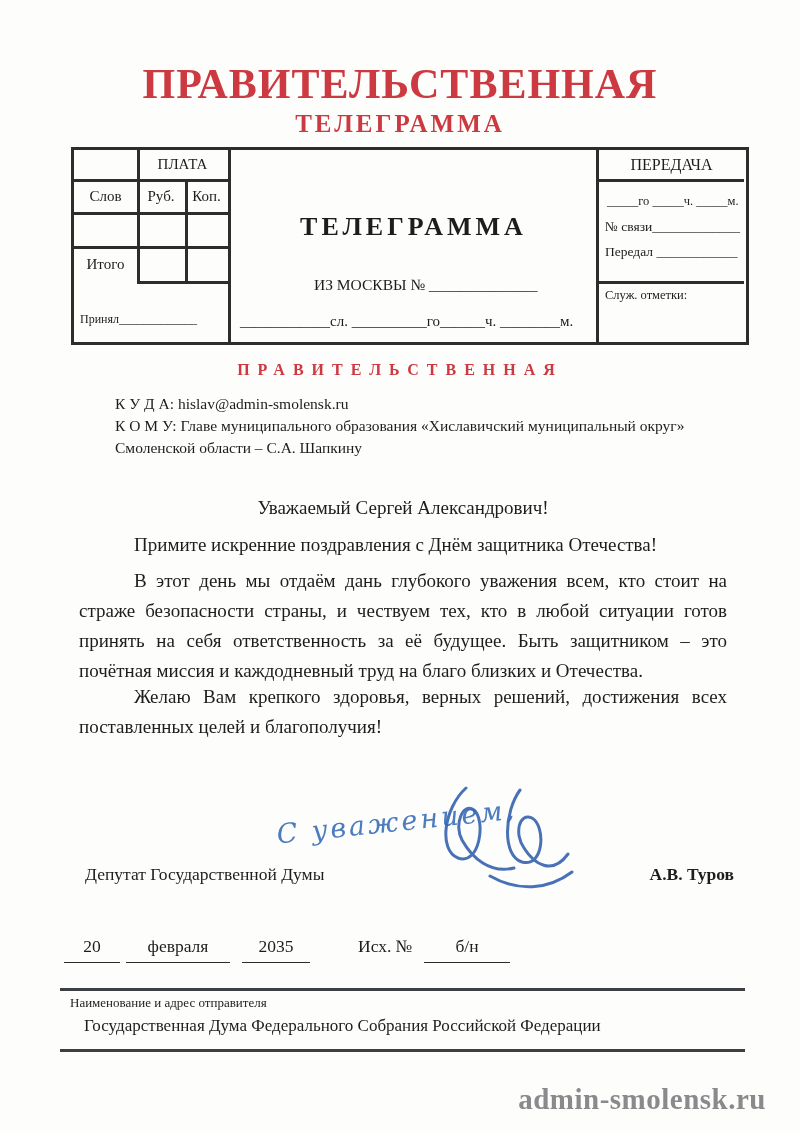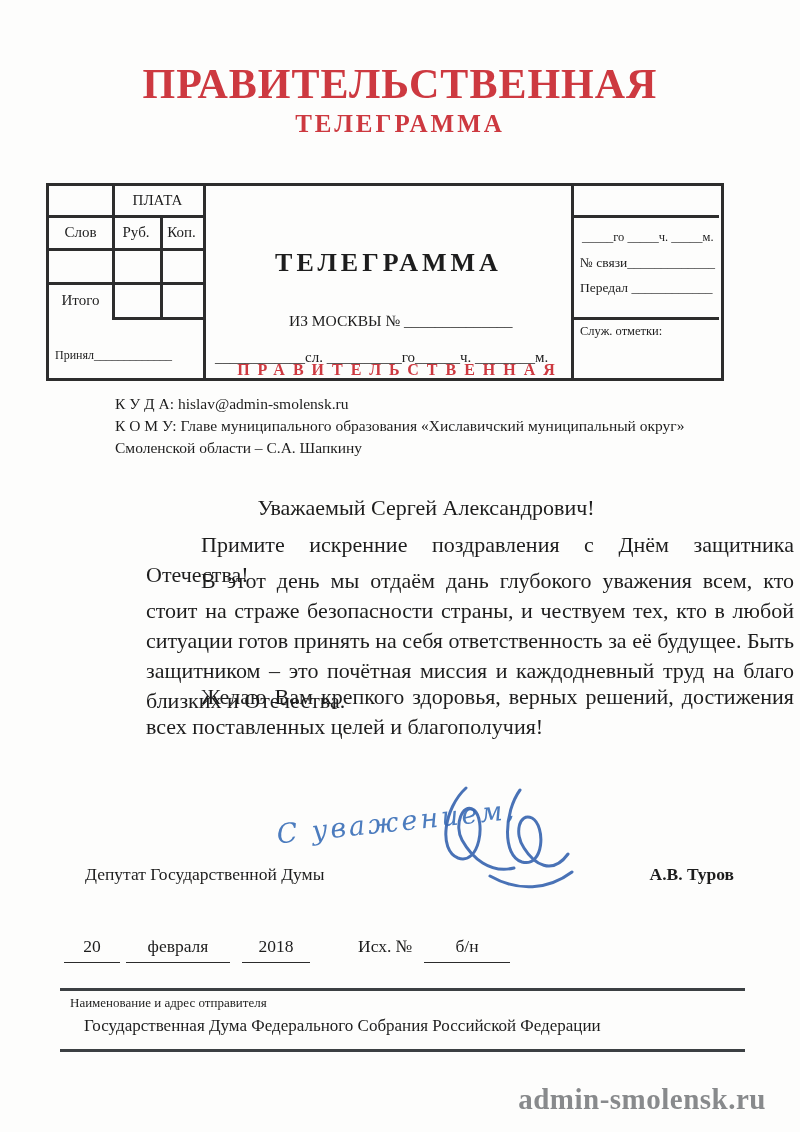--- a/index.html
+++ b/index.html
@@ -18,43 +18,42 @@
   .hdr-title{
     top:60px;left:0;width:100%;text-align:center;
     font-size:42px;font-weight:bold;letter-spacing:1px;
   }
   .hdr-sub{
     top:110px;left:0;width:100%;text-align:center;
     font-size:25px;font-weight:bold;letter-spacing:3px;
   }
   
   #form{
-    left:46px;top:147px;width:672px;height:192px;
+    left:71px;top:147px;width:672px;height:192px;
     border:3px solid #2d2d2d;
-    margin-top:36px;
   }
   .ln{position:absolute;background:#2d2d2d;}
   .cell{position:absolute;display:flex;align-items:center;justify-content:center;
         font-size:15px;}
   .blank{font-size:14px;white-space:nowrap;}
   #form .big-title{
     position:absolute;left:157px;top:62px;width:365px;text-align:center;
     font-size:26px;font-weight:bold;letter-spacing:4px;
   }
   
   .classif{
     top:361px;left:0;width:100%;text-align:center;
     font-weight:bold;font-size:16px;letter-spacing:8px;
   }
   
   .addr{left:115px;top:393px;width:628px;font-size:15.5px;line-height:22px;}
   
-  .body-txt{left:102px;width:648px;font-size:22px;line-height:30px;}
+  .body-txt{left:79px;width:648px;font-size:19px;line-height:30px;}
   .center-line{text-align:center;}
-  .para{text-align:justify;text-indent:55px;margin-left:44px;}
+  .para{text-align:justify;text-indent:55px;}
   
   .handwriting{
     left:276px;top:806px;
     font-style:italic;font-size:27px;letter-spacing:3px;
     transform:rotate(-6deg);
     font-family:"DejaVu Serif",serif;
     white-space:nowrap;
   }
   .sig-row-left{left:85px;top:864px;font-size:17.5px;}
   .sig-row-right{right:66px;top:864px;font-size:17.5px;font-weight:bold;}
@@ -97,20 +96,21 @@
     <div class="cell" style="left:0;top:31px;width:63px;height:31px;text-align:right;">Слов</div>
     <div class="cell" style="left:63px;top:31px;width:48px;height:31px;">Руб.</div>
     <div class="cell" style="left:111px;top:31px;width:43px;height:31px;">Коп.</div>
     <div class="cell" style="left:0;top:98px;width:63px;height:33px;">Итого</div>
     <div class="abs blank" style="left:6px;top:162px;font-size:12px;">Принял_____________</div>
 
     <div class="big-title">ТЕЛЕГРАММА</div>
     <div class="abs blank" style="left:166px;top:163px;font-size:15px;">____________сл. __________го______ч. ________м.</div>
     <div class="abs blank" style="left:240px;top:126px;font-size:15.5px;">ИЗ МОСКВЫ № ______________</div>
 
+    <div class="cell" style="left:525px;top:0;width:145px;height:29px;font-size:16px;">ПЕРЕДАЧА</div>
     <div class="ln" style="left:525px;top:29px;width:145px;height:2.5px;"></div>
     <div class="abs blank" style="left:533px;top:44px;font-size:12.5px;">_____го _____ч. _____м.</div>
     <div class="abs blank" style="left:531px;top:69px;font-size:13.5px;">№ связи_____________</div>
     <div class="abs blank" style="left:531px;top:94px;font-size:13.5px;">Передал ____________</div>
     <div class="ln" style="left:525px;top:131px;width:145px;height:2.5px;"></div>
     <div class="abs blank" style="left:531px;top:138px;font-size:12.5px;">Служ. отметки:</div>
   </div>
 
   <div class="abs classif" style="color:#cd3940">ПРАВИТЕЛЬСТВЕННАЯ</div>
 
@@ -130,21 +130,21 @@
       <path d="M34,10 C12,30 6,72 26,80 C48,88 54,42 42,32 C30,24 22,48 30,62 C40,80 58,96 82,90"></path>
       <path d="M88,12 C72,34 70,78 90,84 C112,90 114,48 100,40 C87,34 82,56 92,70 C102,86 120,98 136,76"></path>
       <path d="M58,98 C86,114 116,112 140,94"></path>
     </g>
   </svg>
   <div class="abs sig-row-left">Депутат Государственной Думы</div>
   <div class="abs sig-row-right">А.В. Туров</div>
 
   <div class="abs dl" style="left:64px;width:56px;">20</div>
   <div class="abs dl" style="left:126px;width:104px;">февраля</div>
-  <div class="abs dl" style="left:242px;width:68px;">2018</div>
+  <div class="abs dl" style="left:242px;width:68px;">2035</div>
   <div class="abs dl-plain" style="left:358px;">Исх. №</div>
   <div class="abs dl" style="left:424px;width:86px;">б/н</div>
 
   <div class="abs rule" style="top:988px;"></div>
   <div class="abs foot-label">Наименование и адрес отправителя</div>
   <div class="abs foot-org">Государственная Дума Федерального Собрания Российской Федерации</div>
   <div class="abs rule" style="top:1049px;"></div>
 
   <div class="abs watermark">admin-smolensk.ru</div>
 

